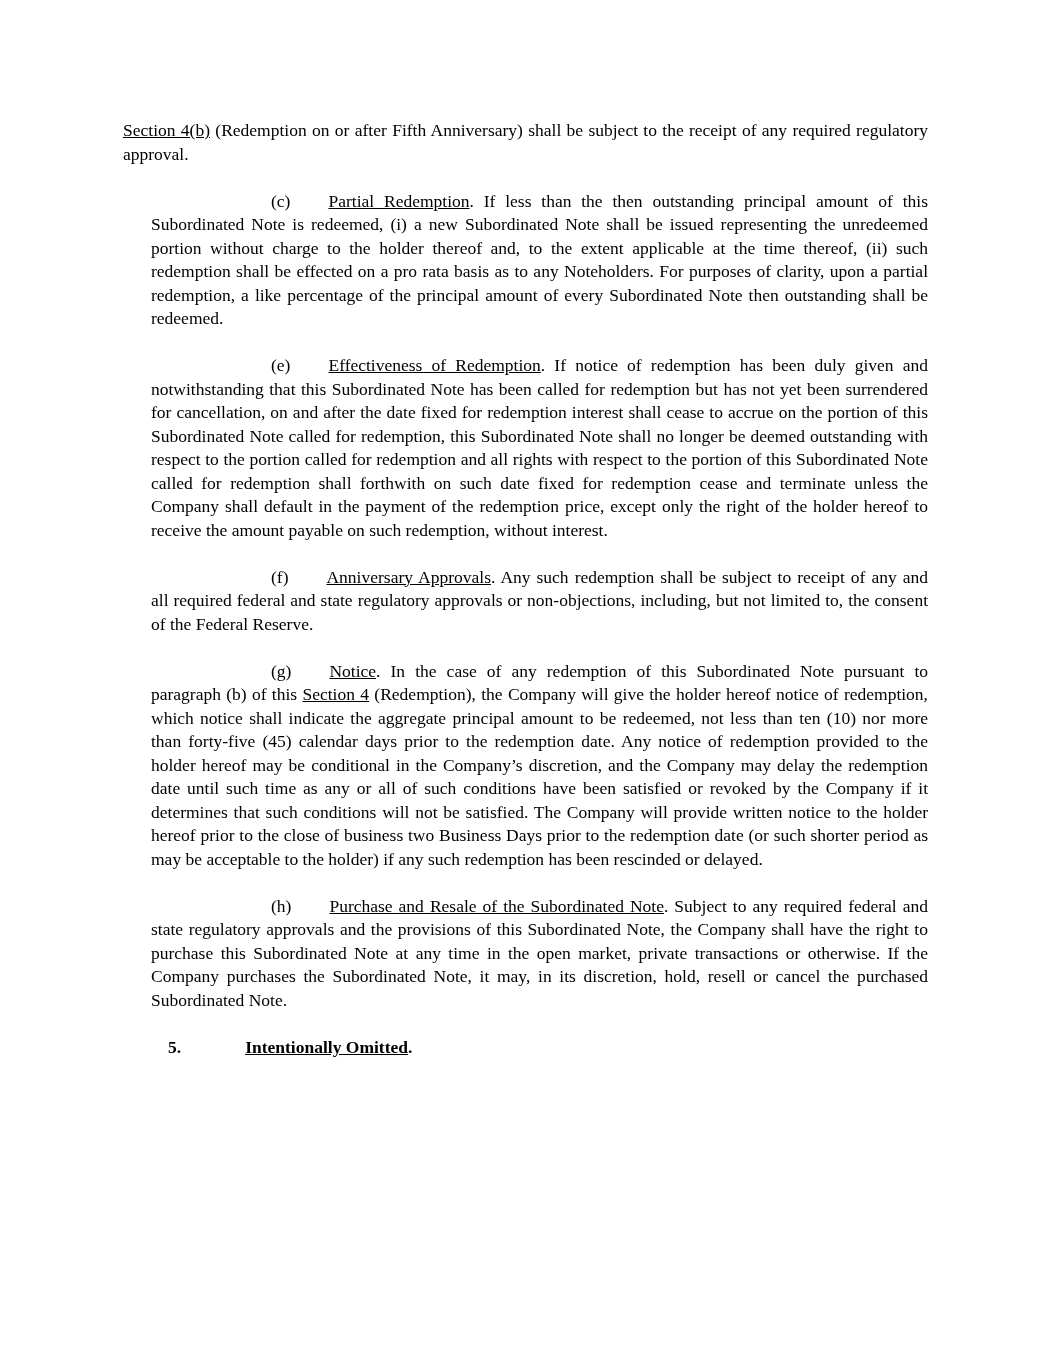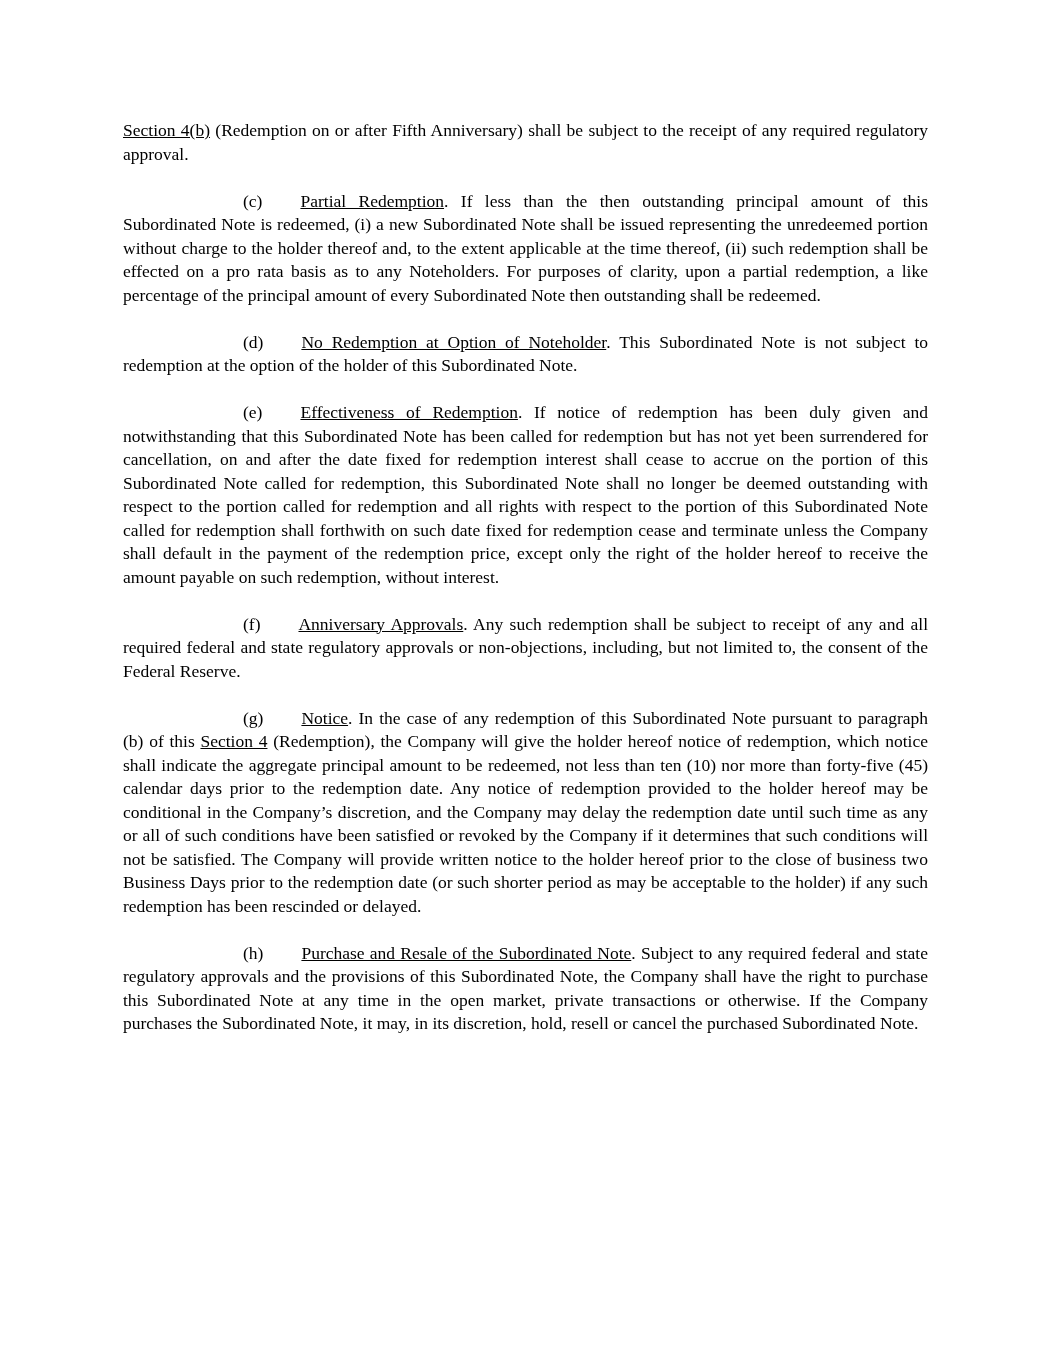--- a/index.html
+++ b/index.html
@@ -22,36 +22,36 @@
     font-family: "Liberation Serif", "DejaVu Serif", serif;
     font-size: 17.5px;
     line-height: 23.5px;
     text-align: justify;
   }
   .doc p {
     margin: 0 0 23.5px 0;
     padding: 0;
   }
   .doc p.body { text-indent: 0; }
-  .doc p.item { text-indent: 120px; }
+  .doc p.item { text-indent: 120px; margin-left: 28px; }
   .doc p.section { text-indent: 45px; }
   .tab {
     display: inline-block;
     width: 38px;
   }
   p.section .tab { width: 64px; }
   .u { text-decoration: underline; }
   .b { font-weight: bold; }
 </style>
 </head>
 <body>
 
 <div class="page">
   <div class="doc">
       <p class="body"><span class="u">Section 4(b)</span><span> (Redemption on or after Fifth Anniversary) shall be subject to the receipt of any required regulatory approval.</span></p>
       <p class="item"><span class="label">(c)</span><span class="tab"></span><span class="u">Partial Redemption</span><span>. If less than the then outstanding principal amount of this Subordinated Note is redeemed, (i) a new Subordinated Note shall be issued representing the unredeemed portion without charge to the holder thereof and, to the extent applicable at the time thereof, (ii) such redemption shall be effected on a pro rata basis as to any Noteholders. For purposes of clarity, upon a partial redemption, a like percentage of the principal amount of every Subordinated Note then outstanding shall be redeemed.</span></p>
-      <p class="item"><span class="label">(d)</span><span class="tab"></span><span class="u">No Redemption at Option of Noteholder</span><span>. This Subordinated Note is not subject to redemption at the option of the holder of this Subordinated Note.</span></p>
       <p class="item"><span class="label">(e)</span><span class="tab"></span><span class="u">Effectiveness of Redemption</span><span>. If notice of redemption has been duly given and notwithstanding that this Subordinated Note has been called for redemption but has not yet been surrendered for cancellation, on and after the date fixed for redemption interest shall cease to accrue on the portion of this Subordinated Note called for redemption, this Subordinated Note shall no longer be deemed outstanding with respect to the portion called for redemption and all rights with respect to the portion of this Subordinated Note called for redemption shall forthwith on such date fixed for redemption cease and terminate unless the Company shall default in the payment of the redemption price, except only the right of the holder hereof to receive the amount payable on such redemption, without interest.</span></p>
       <p class="item"><span class="label">(f)</span><span class="tab"></span><span class="u">Anniversary Approvals</span><span>. Any such redemption shall be subject to receipt of any and all required federal and state regulatory approvals or non-objections, including, but not limited to, the consent of the Federal Reserve.</span></p>
       <p class="item"><span class="label">(g)</span><span class="tab"></span><span class="u">Notice</span><span>. In the case of any redemption of this Subordinated Note pursuant to paragraph (b) of this </span><span class="u">Section 4</span><span> (Redemption), the Company will give the holder hereof notice of redemption, which notice shall indicate the aggregate principal amount to be redeemed, not less than ten (10) nor more than forty-five (45) calendar days prior to the redemption date. Any notice of redemption provided to the holder hereof may be conditional in the Company’s discretion, and the Company may delay the redemption date until such time as any or all of such conditions have been satisfied or revoked by the Company if it determines that such conditions will not be satisfied. The Company will provide written notice to the holder hereof prior to the close of business two Business Days prior to the redemption date (or such shorter period as may be acceptable to the holder) if any such redemption has been rescinded or delayed.</span></p>
       <p class="item"><span class="label">(h)</span><span class="tab"></span><span class="u">Purchase and Resale of the Subordinated Note</span><span>. Subject to any required federal and state regulatory approvals and the provisions of this Subordinated Note, the Company shall have the right to purchase this Subordinated Note at any time in the open market, private transactions or otherwise. If the Company purchases the Subordinated Note, it may, in its discretion, hold, resell or cancel the purchased Subordinated Note.</span></p>
+      <p class="section"><span class="label b">5.</span><span class="tab"></span><span class="u b">Intentionally Omitted</span><span class="b">.</span></p>
     </div>
 </div>
 
 </body></html>

